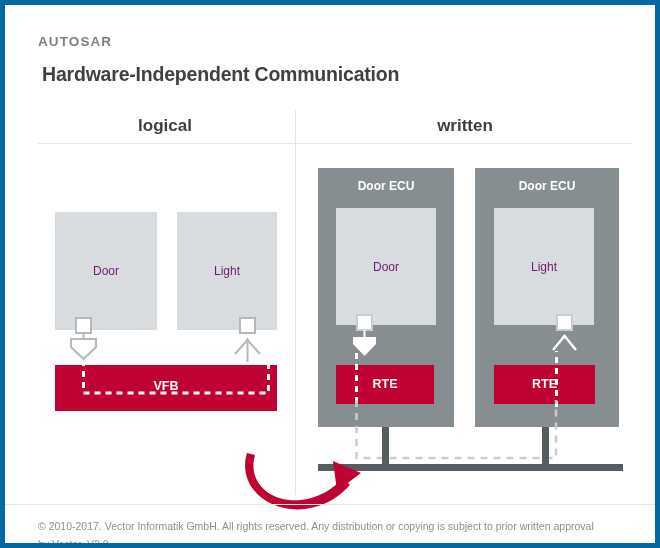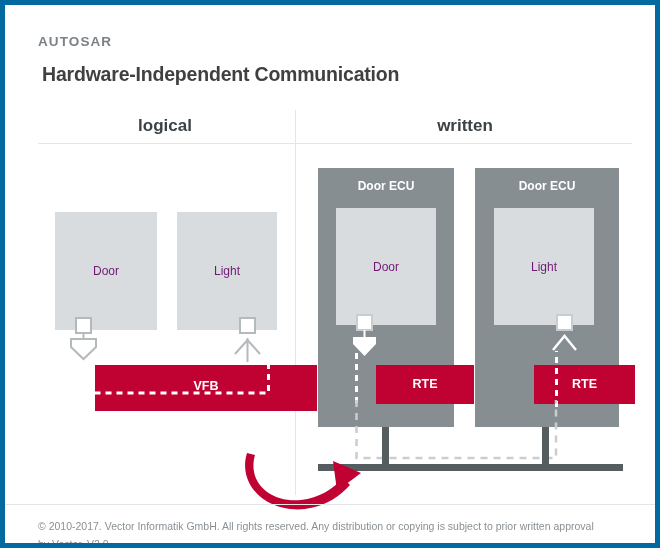--- a/index.html
+++ b/index.html
@@ -71,21 +71,20 @@
   .ecu-title{
     position:absolute;
     left:0; right:0; top:11px;
     text-align:center;
     font-size:12px;
     font-weight:bold;
     color:#ffffff;
   }
   .redbar{
     background:#c00233;
-    margin-left:40px;
   }
   .redbar-label{
     position:absolute;
     left:0; right:0;
     text-align:center;
     font-size:12.5px;
     font-weight:bold;
     color:#ffffff;
   }
 

